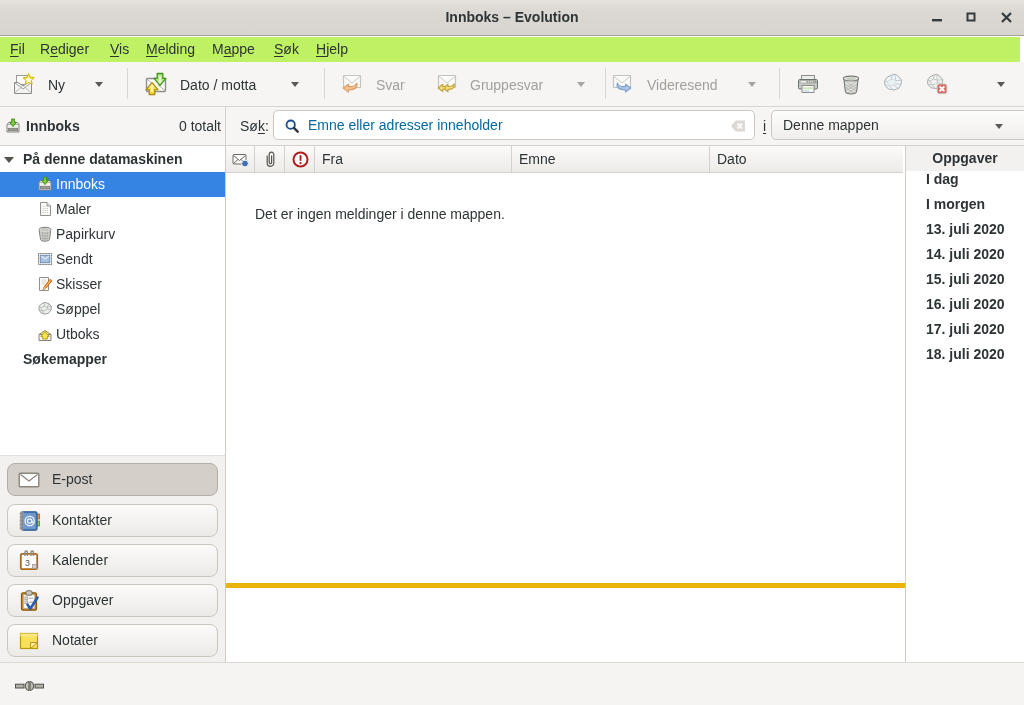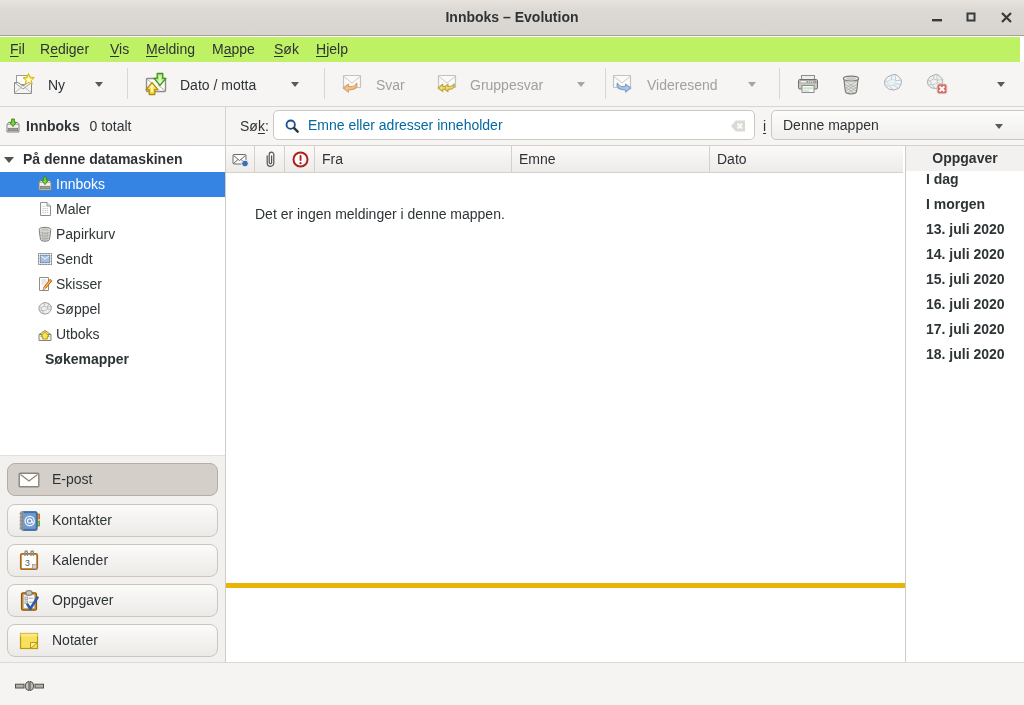--- a/index.html
+++ b/index.html
@@ -164,21 +164,21 @@
   </div>
 
   <div id="row2" class="abs">
     <svg class="abs" style="left:5px; top:11px;" width="16" height="16" viewBox="0 0 16 16" id="icon-inbox-s">
         <path d="M2 6.5 H14 V14 H2 Z" fill="#f2f2ef" stroke="#84847f"></path>
 <rect x="3.2" y="10.2" width="9.6" height="2.6" fill="#9b9b96" stroke="#6e6e69" stroke-width="0.6"></rect>
 <path d="M2 6.5 L3.5 4.5 H12.5 L14 6.5" fill="#e4e4e0" stroke="#84847f" stroke-linejoin="round"></path>
 <path d="M6.7 1 h2.6 v3.2 h2 L8 8.6 L4.7 4.2 h2 Z" fill="#7ed141" stroke="#3f8c14" stroke-width="1" stroke-linejoin="round"></path>
       </svg>
     <span class="abs" style="left:26px; top:11px; font-weight:bold;">Innboks</span>
-    <span class="abs" style="left:0; top:11px; width:221px; text-align:center;">0 totalt</span>
+    <span class="abs" style="left:0; top:11px; width:221px; text-align:right;">0 totalt</span>
     <div class="vsep"></div>
     <span class="abs" style="left:240px; top:11px;">Sø<span class="mn">k</span>:</span>
     <div id="entry">
       <svg class="abs" style="left:10px; top:7px;" width="16" height="16" viewBox="0 0 16 16" id="icon-mag">
           <circle cx="6.7" cy="6.7" r="4.2" fill="#e4ecf4" stroke="#1c4f93" stroke-width="1.8"></circle>
 <circle cx="6.7" cy="6.7" r="2.7" fill="#f6fafd"></circle>
 <path d="M9.9 9.9 L13.7 13.7" stroke="#2e3436" stroke-width="2.4" stroke-linecap="round"></path>
         </svg>
       <span class="abs" style="left:34px; top:6px; color:#0369a1;">Emne eller adresser inneholder</span>
       <svg class="abs" style="left:456px; top:7px;" width="16" height="16" viewBox="0 0 16 16" id="icon-clear">
@@ -256,21 +256,21 @@
       <span class="txt" style="left:56px;">Søppel</span>
     </div>
     <div class="trow" style="top:176px;">
       <svg class="abs" style="left:37px; top:4px;" width="16" height="16" viewBox="0 0 16 16" id="icon-outbox">
           <path d="M2 8.5 L8 4.5 L14 8.5" fill="#f7efc4" stroke="#9b8d45" stroke-linejoin="round"></path>
 <path d="M2 8.5 H14 V14.5 H2 Z" fill="#f2f2ef" stroke="#84847f"></path>
 <path d="M5.7 13 v-2.6 H3.9 L8 5.6 l4.1 4.8 h-1.8 V13 Z" fill="#fbe54e" stroke="#b59a12" stroke-width="1" stroke-linejoin="round"></path>
         </svg>
       <span class="txt" style="left:56px;">Utboks</span>
     </div>
-    <div class="trow" style="top:201px; font-weight:bold;margin-left:22px;">
+    <div class="trow" style="top:201px; font-weight:bold;">
       <span class="txt" style="left:23px;">Søkemapper</span>
     </div>
   </div>
 
   <div id="switcher" class="abs">
     <div class="swbtn active" style="top:7px;">
       <svg width="22" height="22" viewBox="0 0 22 22" id="icon-sw-mail">
           <rect x="1.2" y="4.2" width="19.6" height="13.6" rx="1" fill="#fdfdfc" stroke="#89857f" stroke-width="1.4"></rect>
 <path d="M2.5 5.5 L11 12 L19.5 5.5" fill="none" stroke="#89857f" stroke-width="1.2"></path>
         </svg>

